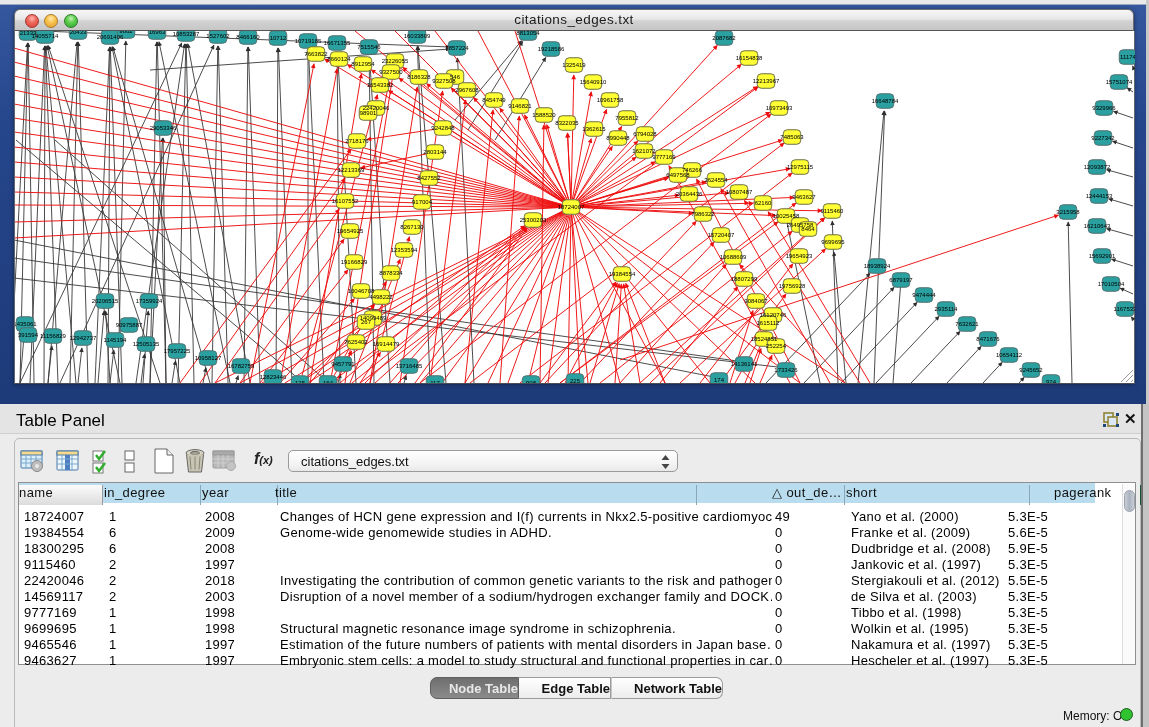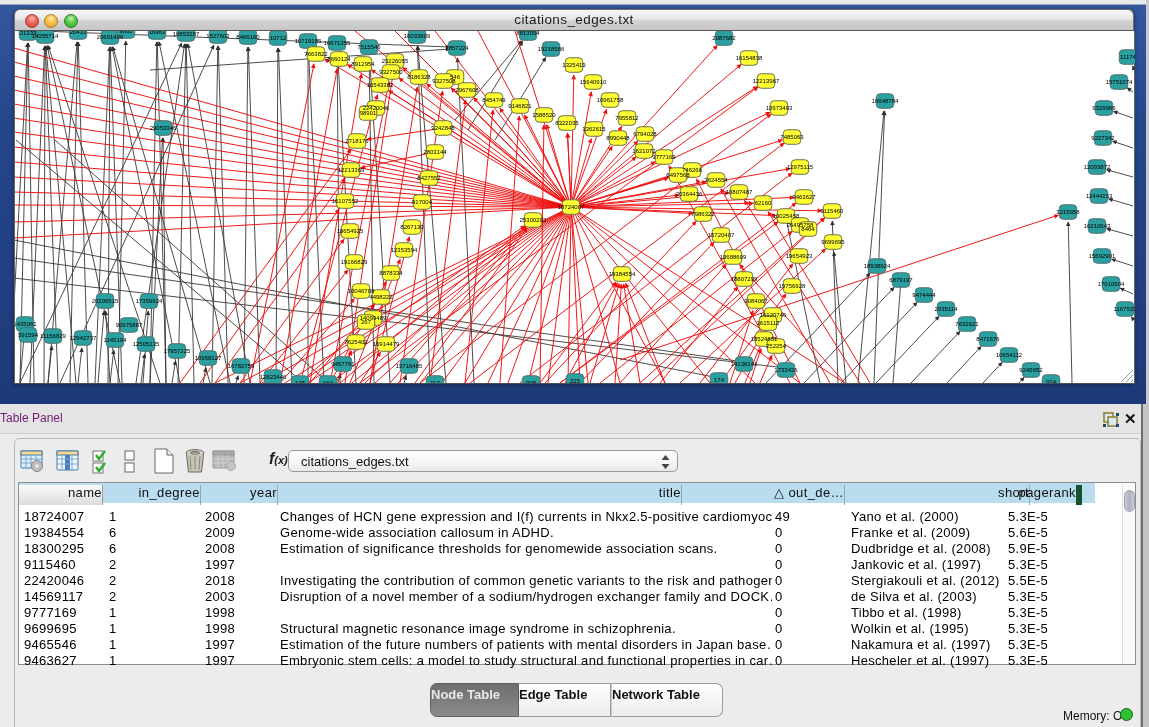--- a/index.html
+++ b/index.html
@@ -563,42 +563,42 @@
       <text x="386" y="345.5">16914479</text>
       <text x="571" y="208.5">18724007</text>
     </g>
   </svg>
 <svg id="grip" style="position:absolute;left:1118px;top:367px" width="16" height="16">
     <path d="M15 3L3 15M15 8L8 15M15 13L13 15" stroke="#9a9a9a" fill="none"></path>
   </svg>
 <style>
 #panel{position:absolute;left:0;top:404px;width:1149px;height:323px;background:#ececec}
 #pbar{position:absolute;left:0;top:0;width:1141px;height:30px;background:#e4e4e4;border-bottom:1px solid #cfcfcf}
-#ptitle{position:absolute;left:0;top:7px;font-size:12px;color:#701a75}
+#ptitle{position:absolute;left:16px;top:7px;font-size:17px;color:#000000}
 #pfloat{position:absolute;left:1103px;top:8px}
 #pclose{position:absolute;left:1124px;top:6px;font-size:15px;font-weight:bold;color:#111}
 #inner{position:absolute;left:14px;top:34px;width:1127px;height:305px;background:#ececec;border:1px solid #b9b9b9;border-radius:5px}
 .tbtn{position:absolute;top:46px}
-#fx{position:absolute;left:269px;top:450px;font-size:16px;font-style:italic;font-weight:bold;color:#222}
+#fx{position:absolute;left:254px;top:450px;font-size:16px;font-style:italic;font-weight:bold;color:#222}
 #fx span{font-size:11px}
 #combo{position:absolute;left:288px;top:450px;width:390px;height:22px;border:1px solid #9a9a9a;border-radius:5px;background:linear-gradient(180deg,#fff 0%,#f2f2f2 70%,#e8e8e8 100%);box-shadow:inset 0 1px 0 #fff}
 #combo .lbl{position:absolute;left:12px;top:3px;font-size:13px;color:#111}
 #combo svg{position:absolute;right:6px;top:3px}
 #tablewrap{position:absolute;left:18px;top:482px;width:1118px;height:183px;background:#fff;border:1px solid #8e8e8e}
 #thead{position:absolute;left:0;top:0;width:1076px;height:20px;background:#b9ddee;font-size:13px;letter-spacing:0.4px;color:#111}
-#thead span{position:absolute;top:2px;text-align:right;border-right:1px solid #89a9bb;height:20px}
+#thead span{position:absolute;top:2px;text-align:left;border-right:1px solid #89a9bb;height:20px}
 #tbody{position:absolute;left:0;top:21px;width:1116px;font-size:13px;letter-spacing:0.3px;color:#000;padding-top:5px}
 .tr{position:relative;width:1116px;height:16px;line-height:16px;white-space:nowrap}
 .tr span{position:absolute;top:0;display:inline-block;overflow:hidden}
 .c0{left:5px;width:80px}.c1{left:90px;width:95px}.c2{left:186px;width:72px}.c3{left:261px;width:492px}
 .c4{left:756px;width:70px}.c5{left:832px;width:152px}.c6{left:989px;width:90px}
 #vsb{position:absolute;left:1103px;top:1px;width:13px;height:180px;background:#fafafa;border-left:1px solid #ddd}
 #vthumb{position:absolute;left:1px;top:6px;width:11px;height:22px;border-radius:6px;background:linear-gradient(90deg,#c9cdd4,#aab3c0 50%,#c9cdd4);border:1px solid #9aa2ae}
 #tabs{position:absolute;left:430px;top:673px;height:22px;font-size:13px;font-weight:bold}
-.tab{position:absolute;top:10px;height:34px;line-height:21px;text-align:left;background:linear-gradient(180deg,#fff,#ececec);border:1px solid #9b9b9b;color:#111}
+.tab{position:absolute;top:4px;height:22px;line-height:21px;text-align:right;background:linear-gradient(180deg,#fff,#ececec);border:1px solid #9b9b9b;color:#111}
 #tab1{left:0;width:89px;border-radius:7px 0 0 7px;background:linear-gradient(180deg,#6e6e6e,#8b8b8b);color:#e8e8e8;border-color:#5f5f5f}
 #tab2{left:89px;width:92px;border-left:none}
 #tab3{left:181px;width:112px;border-left:1px solid #c9c9c9;border-radius:0 7px 7px 0}
 #mem{position:absolute;left:1063px;top:709px;font-size:12px;color:#111}
 #memdot{position:absolute;left:1120px;top:708px;width:13px;height:13px;border-radius:50%;background:#2fc32f;border:1.5px solid #1e5c1e}
 #redge{position:absolute;left:1141px;top:404px;width:8px;height:323px;background:#c4c4c4;border-left:2px solid #6e6e6e}
 </style>
 <div id="panel">
 <div id="pbar">
       <span id="ptitle">Table Panel</span>
@@ -658,49 +658,48 @@
     <svg width="11" height="16">
       <path d="M5.5 1L9.5 6H1.5z" fill="#444"></path>
       <path d="M5.5 15L1.5 10h8z" fill="#444"></path>
     </svg>
   </div>
 <div id="tablewrap">
 <div id="thead">
       <span style="left:0;width:84px;background:linear-gradient(180deg,#fbfbfb,#dcdcdc);border-right:1px solid #9a9a9a">name</span>
       <span style="left:85px;width:97px">in_degree</span>
       <span style="left:183px;width:76px">year</span>
-      <span style="left:241px;width:422px">title</span>
+      <span style="left:256px;width:422px">title</span>
       <span style="left:753px;width:73px">△ out_de…</span>
       <span style="left:827px;width:184px">short</span>
-      <span style="left:971px;width:92px;border-right:6px solid #14532d">pagerank</span>
+      <span style="left:1035px;width:92px;border-right:6px solid #14532d">pagerank</span>
     </div>
 <div id="tbody">
       <div class="tr">
         <span class="c0">18724007</span>
         <span class="c1">1</span>
         <span class="c2">2008</span>
         <span class="c3">Changes of HCN gene expression and I(f) currents in Nkx2.5-positive cardiomyoc…</span>
         <span class="c4">49</span>
         <span class="c5">Yano et al. (2000)</span>
         <span class="c6">5.3E-5</span>
       </div>
       <div class="tr">
         <span class="c0">19384554</span>
         <span class="c1">6</span>
         <span class="c2">2009</span>
-        <span class="c3">Genome-wide association callosum in ADHD.</span>
+        <span class="c3">Genome-wide genomewide studies in ADHD.</span>
         <span class="c4">0</span>
         <span class="c5">Franke et al. (2009)</span>
         <span class="c6">5.6E-5</span>
       </div>
       <div class="tr">
         <span class="c0">18300295</span>
         <span class="c1">6</span>
         <span class="c2">2008</span>
-        <span class="c3">Estimation of significance thresholds for genomewide association scans.</span>
         <span class="c4">0</span>
         <span class="c5">Dudbridge et al. (2008)</span>
         <span class="c6">5.9E-5</span>
       </div>
       <div class="tr">
         <span class="c0">9115460</span>
         <span class="c1">2</span>
         <span class="c2">1997</span>
         <span class="c4">0</span>
         <span class="c5">Jankovic et al. (1997)</span>

